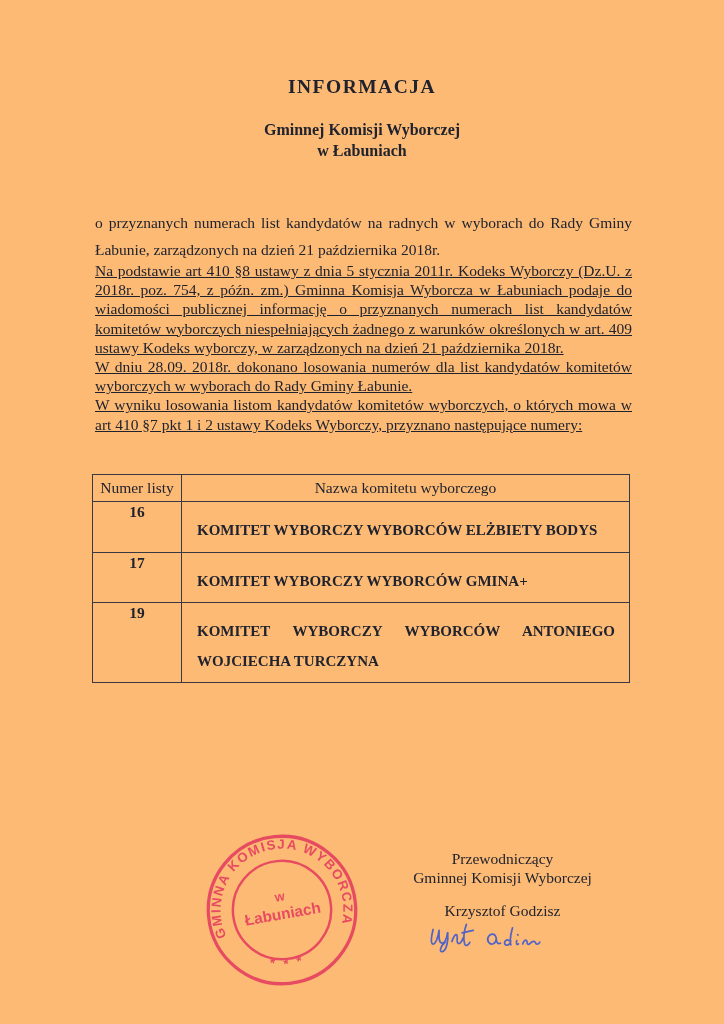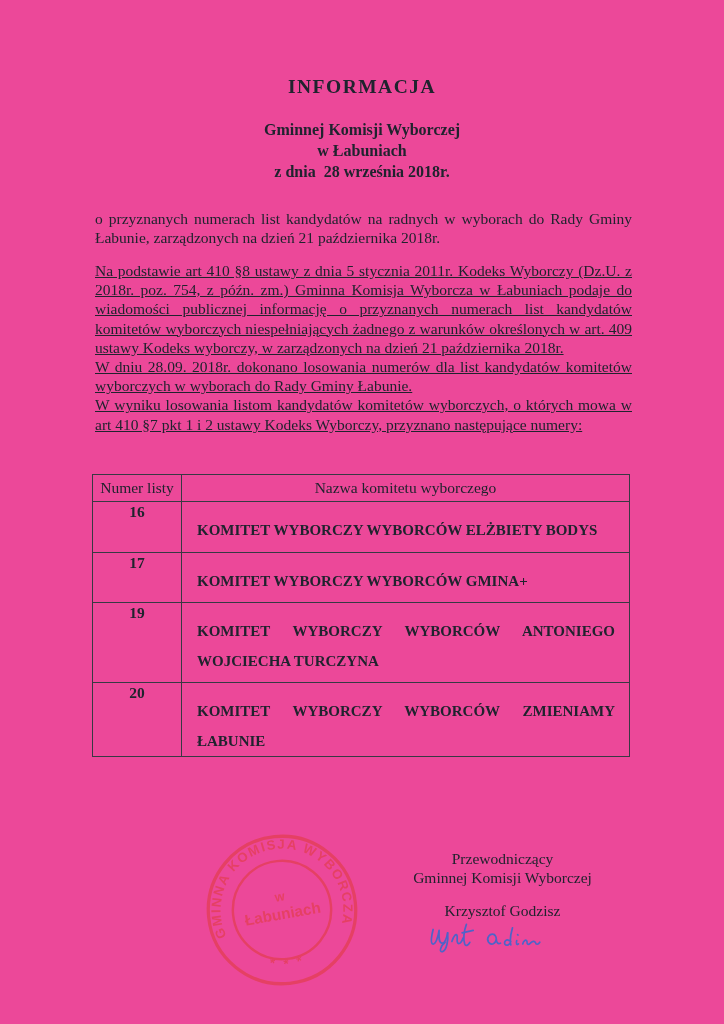--- a/index.html
+++ b/index.html
@@ -4,34 +4,34 @@
 <style>
   html,body { margin:0; padding:0; }
   body {
     width:724px; height:1024px;
     background:#ffffff;
     font-family:"Liberation Serif", serif;
     color:#20232e;
   }
   .page {
     position:relative; width:724px; height:1024px;
-    background:#ec4899; overflow:hidden;
+    background:#fdba74; overflow:hidden;
   }
   .title {
     position:absolute; top:76px; left:0; width:724px;
     text-align:center; font-size:19.5px; font-weight:bold; letter-spacing:1.5px;
   }
   .subtitle {
     position:absolute; top:119px; left:0; width:724px;
     text-align:center; font-weight:bold; font-size:16px; line-height:21px;
   }
   .pre { white-space:pre-wrap; }
   .p1 {
     position:absolute; top:209px; left:95px; width:537px;
-    font-size:15.5px; line-height:19px; text-align:justify; margin:0;
+    font-size:15.5px; line-height:27px; text-align:justify; margin:0;
   }
   .block {
     position:absolute; top:261px; left:95px; width:537px;
     font-size:15.5px; line-height:19.2px; text-align:justify;
   }
   .block p { margin:0;text-decoration:underline; }
   table.committees {
     position:absolute; top:474px; left:92px; width:538px;
     border-collapse:collapse; table-layout:fixed;
   }
@@ -74,21 +74,20 @@
 </head>
 <body>
 
 <div class="page">
 
   <div class="title">INFORMACJA</div>
 
   <div class="subtitle">
     <div>Gminnej Komisji Wyborczej</div>
     <div>w Łabuniach</div>
-    <div class="pre">z dnia  28 września 2018r.</div>
   </div>
 
   <p class="p1">o przyznanych numerach list kandydatów na radnych w wyborach do Rady Gminy Łabunie, zarządzonych na dzień 21 października 2018r.</p>
 
   <div class="block">
     <p>Na podstawie art 410 §8 ustawy z dnia 5 stycznia 2011r. Kodeks Wyborczy (Dz.U. z 2018r. poz. 754, z późn. zm.) Gminna Komisja Wyborcza w Łabuniach podaje do wiadomości publicznej informację o przyznanych numerach list kandydatów komitetów wyborczych niespełniających żadnego z warunków określonych w art. 409 ustawy Kodeks wyborczy, w zarządzonych na dzień 21 października 2018r.</p>
     <p>W dniu 28.09. 2018r. dokonano losowania numerów dla list kandydatów komitetów wyborczych w wyborach do Rady Gminy Łabunie.</p>
     <p>W wyniku losowania listom kandydatów komitetów wyborczych, o których mowa w art 410 §7 pkt 1 i 2 ustawy Kodeks Wyborczy, przyznano następujące numery:</p>
   </div>
 
@@ -110,27 +109,20 @@
           <td class="num">17</td>
           <td class="cname">
             <div class="cl">KOMITET WYBORCZY WYBORCÓW GMINA+</div>
           </td>
         </tr>
         <tr>
           <td class="num">19</td>
           <td class="cname">
             <div class="cl">KOMITET WYBORCZY WYBORCÓW ANTONIEGO</div>
             <div class="cl">WOJCIECHA TURCZYNA</div>
-          </td>
-        </tr>
-        <tr>
-          <td class="num">20</td>
-          <td class="cname">
-            <div class="cl">KOMITET WYBORCZY WYBORCÓW ZMIENIAMY</div>
-            <div class="cl">ŁABUNIE</div>
           </td>
         </tr>
       </tbody>
   </table>
 
   <div class="stamp">
     <svg width="174" height="174" viewBox="0 0 170 170">
       <g transform="rotate(-6 85 85)" fill="none" stroke="#e5405f">
         <circle cx="85" cy="85" r="72" stroke-width="3.2"></circle>
         <circle cx="85" cy="85" r="48" stroke-width="2.4"></circle>

